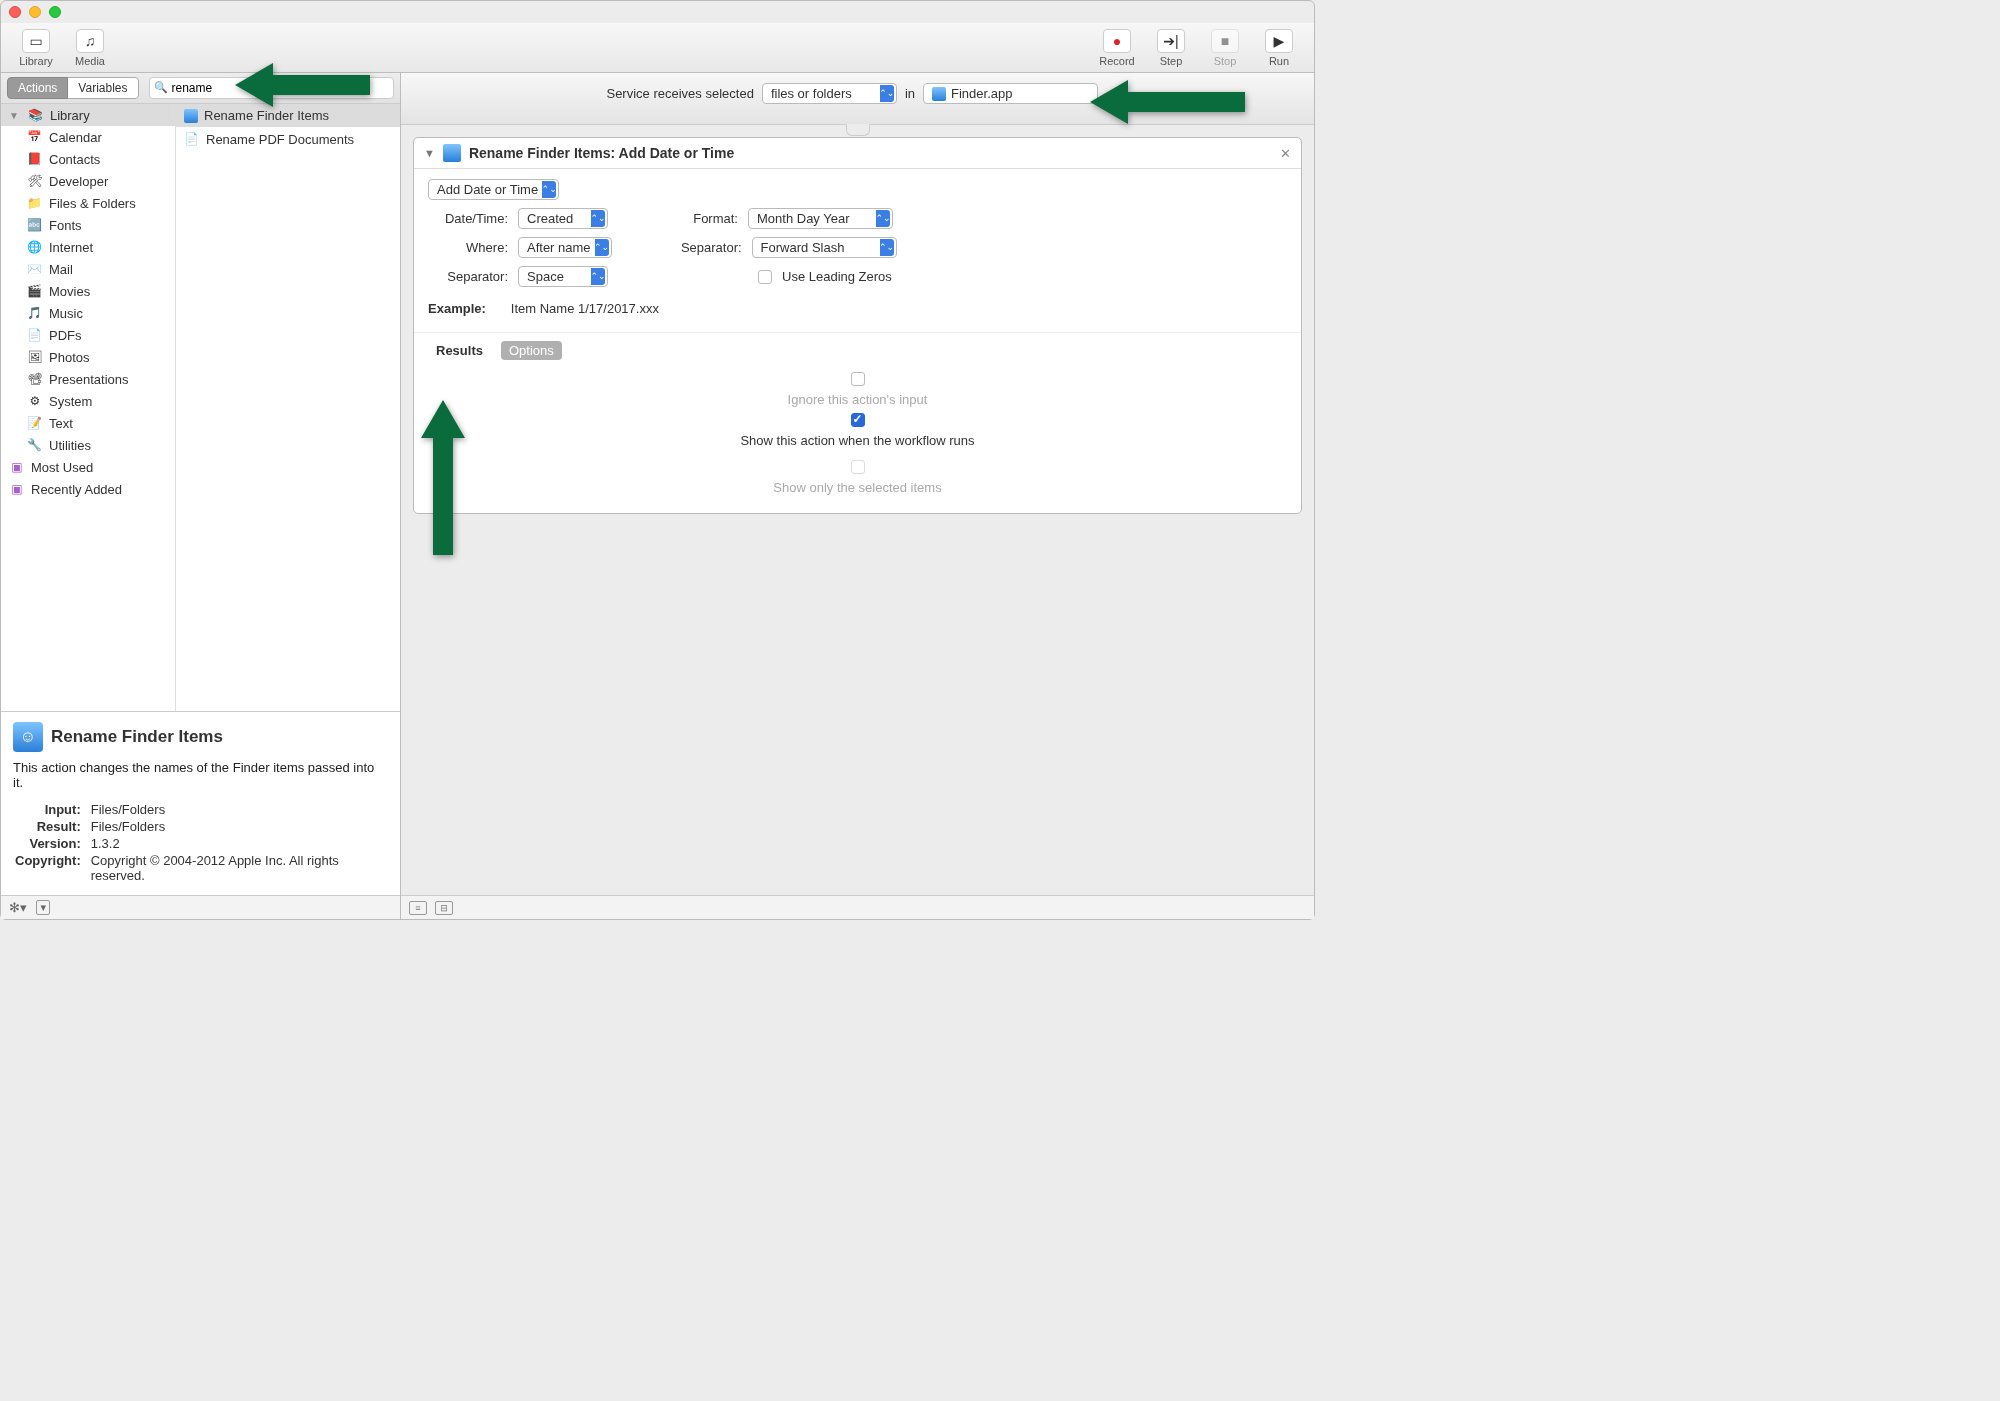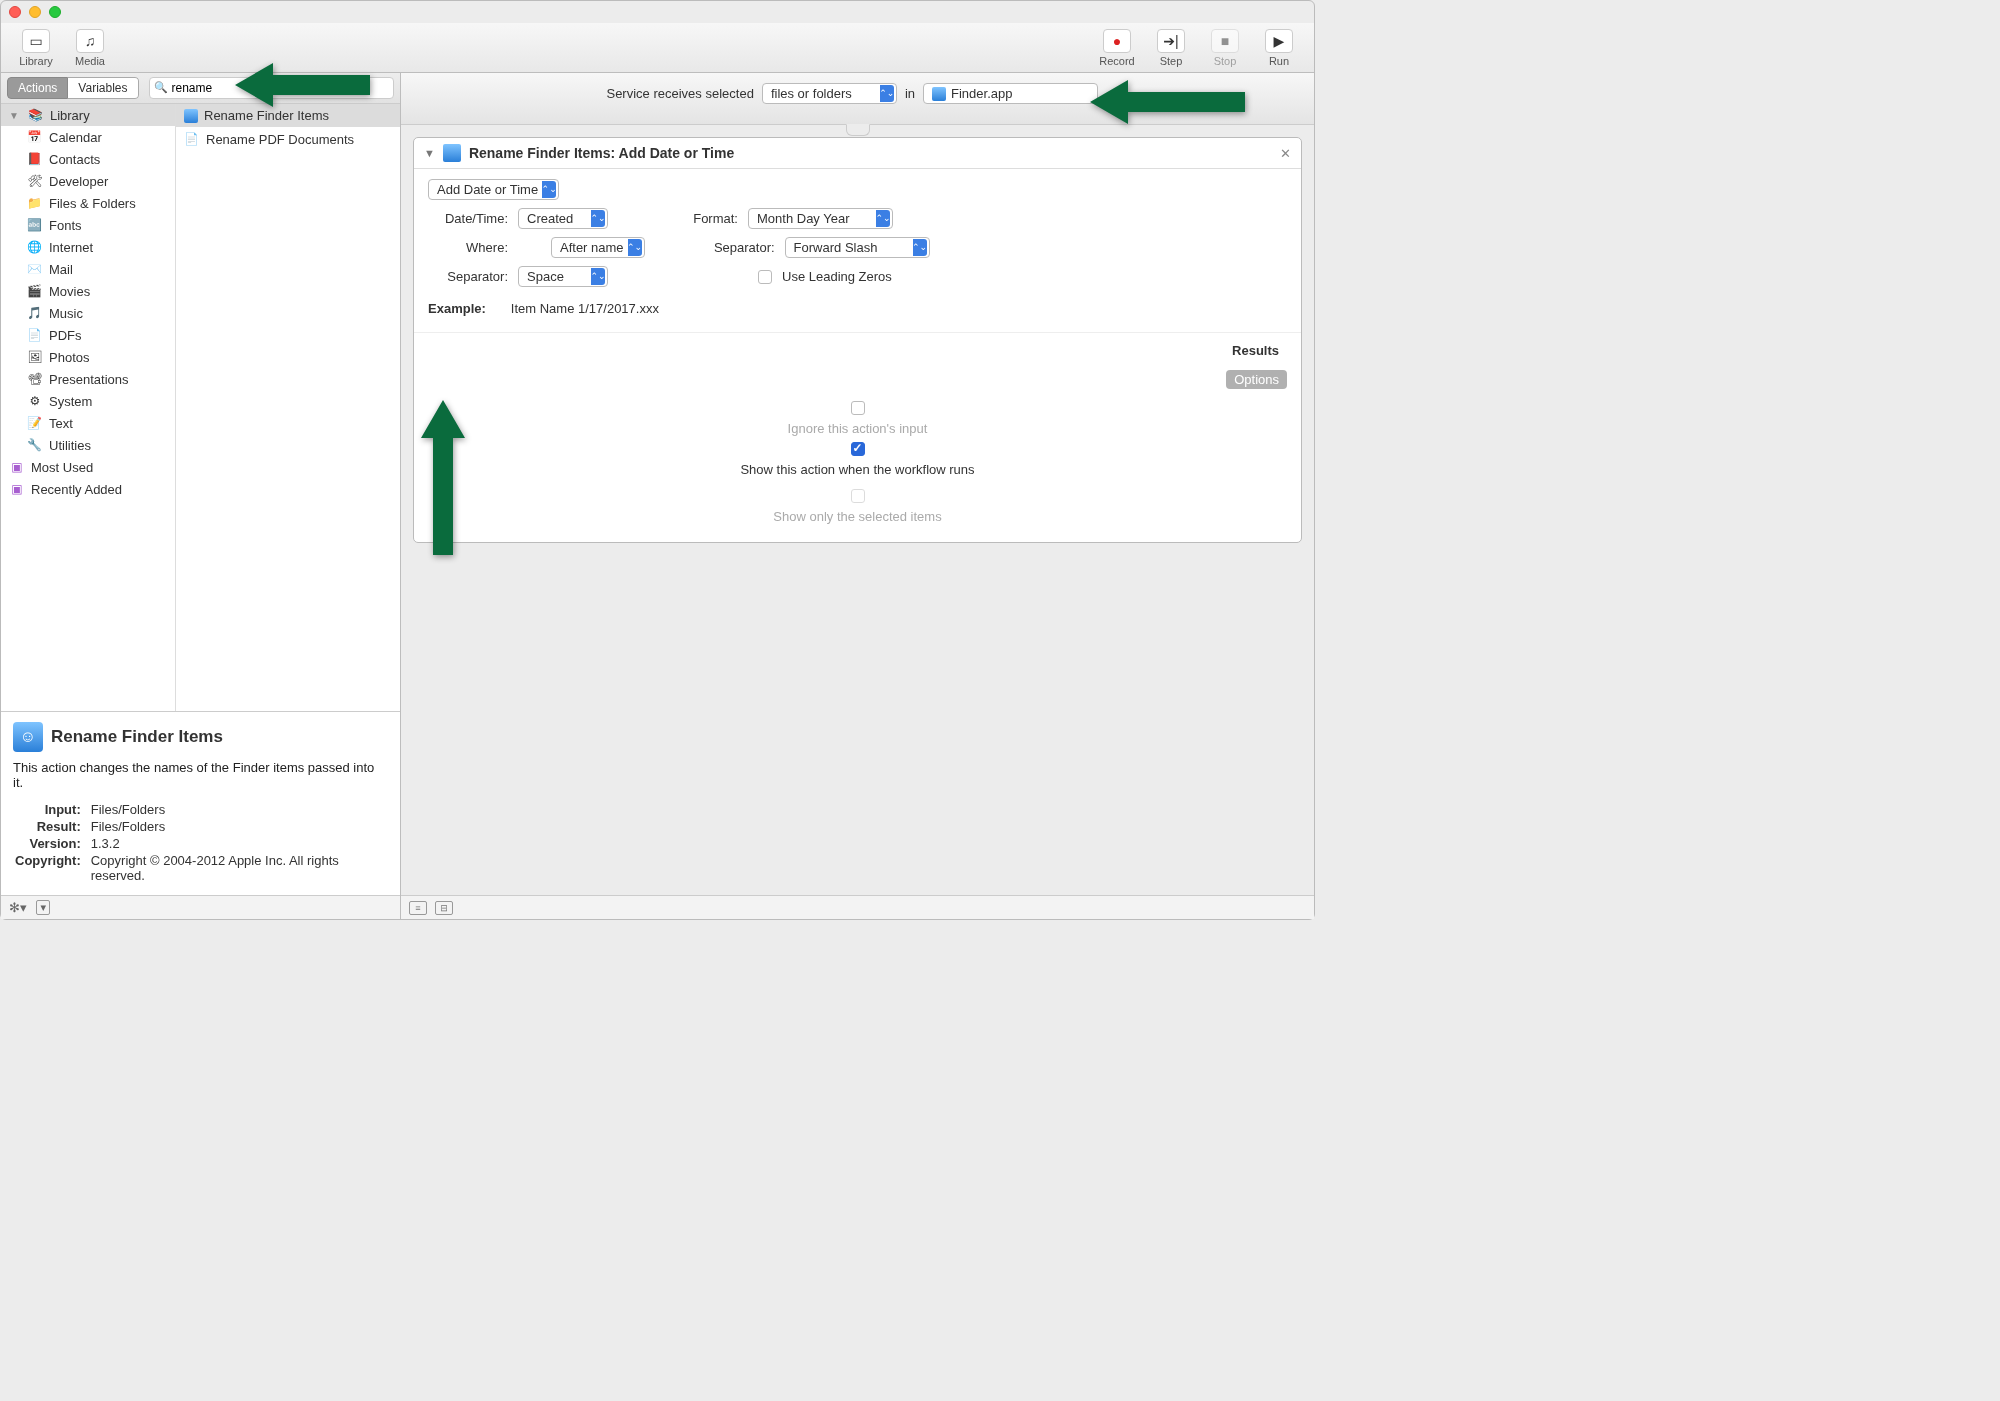--- a/index.html
+++ b/index.html
@@ -89,21 +89,21 @@
 .action-titlebar .disc { color:#777; font-size:11px;}
 .action-titlebar .aicon { width:18px;height:18px; background:linear-gradient(#7fc4ff,#2a7fd8);border-radius:2px;}
 .action-titlebar .atitle { font-weight:bold; font-size:14px; flex:1;}
 .action-titlebar .close { color:#888; font-size:13px; cursor:pointer;}
 .action-body { padding: 10px 14px; }
 .action-body .row { display:flex; align-items:center; margin-bottom:8px; gap:10px;}
 .form-label { width:80px; text-align:right; font-size:13px; }
 .form-label2 { width:80px; text-align:right; font-size:13px; margin-left:40px;}
 .example-row { font-size:13px; padding:6px 0;}
 .example-row b { font-weight:600; margin-right:25px;}
-.action-tabs { border-top:1px solid #eee; padding:8px 14px 4px; display:flex; gap:10px; align-items:flex-end;flex-direction:column;}
+.action-tabs { border-top:1px solid #eee; padding:8px 14px 4px; display:flex; gap:10px; align-items:center;}
 .tab-btn { font-size:13px; font-weight:600; padding:2px 8px; }
 .tab-btn.inactive { background:#b0b0b0; color:#fff; border-radius:4px; font-weight:normal;}
 .action-options { padding: 8px 14px 12px; }
 .opt-row { display:flex; align-items:center; gap:6px; font-size:13px; margin-bottom:6px;flex-direction:column;}
 .opt-row.disabled { color:#aaa;}
 
 
 .workflow-bottom { height:24px; border-top:1px solid #ccc; background:#f3f3f3; display:flex; align-items:center; padding:0 8px; gap:8px;}
 .wb-icon { width:18px;height:14px; border:1px solid #999; border-radius:2px; display:inline-flex; align-items:center; justify-content:center; font-size:9px; color:#777;}
 
@@ -331,21 +331,21 @@
               <span class="mac-select blue" style="min-width:90px;">
                   <span>Created</span>
                 </span>
               <span class="form-label2">Format:</span>
               <span class="mac-select blue" style="min-width:145px;">
                   <span>Month Day Year</span>
                 </span>
             </div>
             <div class="row">
               <span class="form-label">Where:</span>
-              <span class="mac-select blue" style="min-width:90px;margin-left:33px;">
+              <span class="mac-select blue" style="min-width:90px;">
                   <span>After name</span>
                 </span>
               <span class="form-label2">Separator:</span>
               <span class="mac-select blue" style="min-width:145px;align-items:flex-end;">
                   <span>Forward Slash</span>
                 </span>
             </div>
             <div class="row">
               <span class="form-label">Separator:</span>
               <span class="mac-select blue" style="min-width:90px;">

